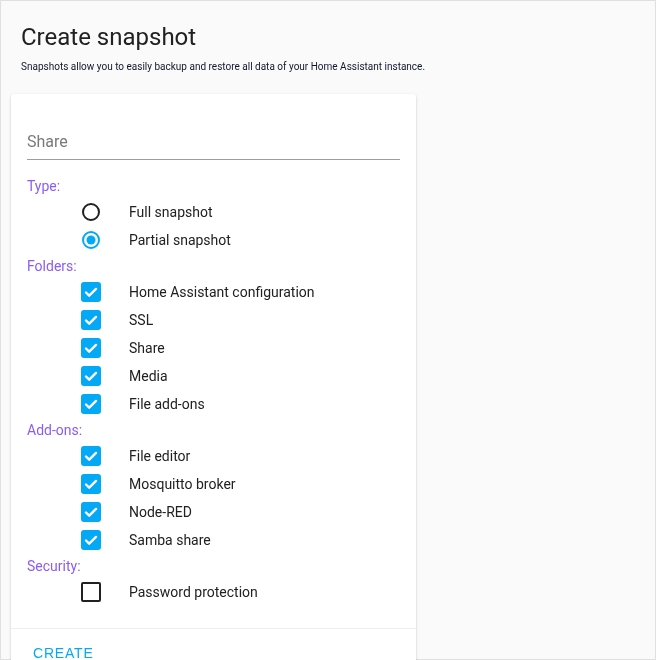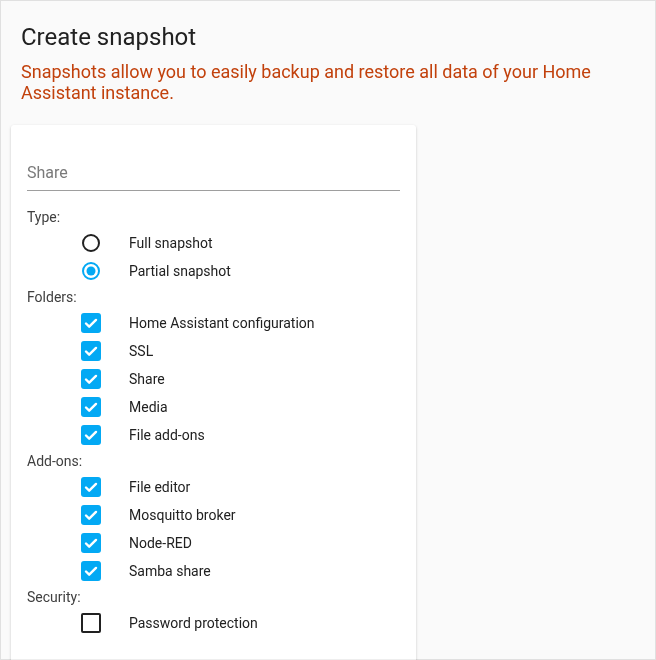--- a/index.html
+++ b/index.html
@@ -17,22 +17,22 @@
     background: #fafafa;
     padding-top: 22px;
   }
   .title {
     font-size: 24px;
     font-weight: 400;
     margin: 0 0 10px 20px;
     color: #212121;
   }
   .subtitle {
-    font-size: 18px;
-    color: #c2410c;
+    font-size: 10px;
+    color: #0f172a;
     margin: 0 0 22px 20px;
   }
   .card {
     width: 405px;
     margin-left: 10px;
     background: #fff;
     border-radius: 3px;
     box-shadow: 0 1px 3px rgba(0,0,0,.15), 0 1px 2px rgba(0,0,0,.08);
   }
   .card-body {
@@ -56,21 +56,21 @@
   .name-field .ph {
     position: absolute;
     left: 0;
     top: 0;
     font-size: 16px;
     color: #7a7a7a;
     pointer-events: none;
   }
   .section-label {
     font-size: 14px;
-    color: #404040;
+    color: #8b5cf6;
     margin: 6px 0 6px 0;
   }
   .option-row {
     display: flex;
     align-items: center;
     gap: 28px;
     margin: 4px 0 4px 54px;
     min-height: 24px;
   }
   .option-row .lbl {

